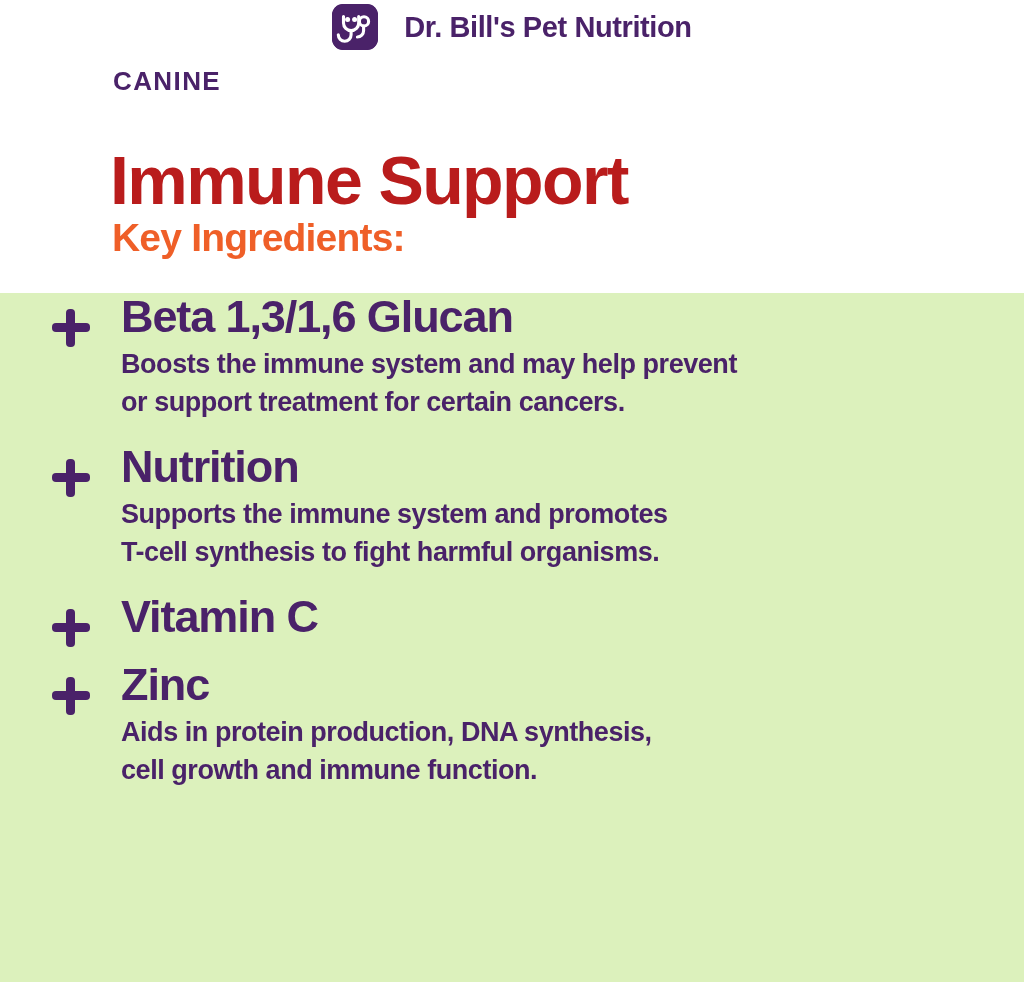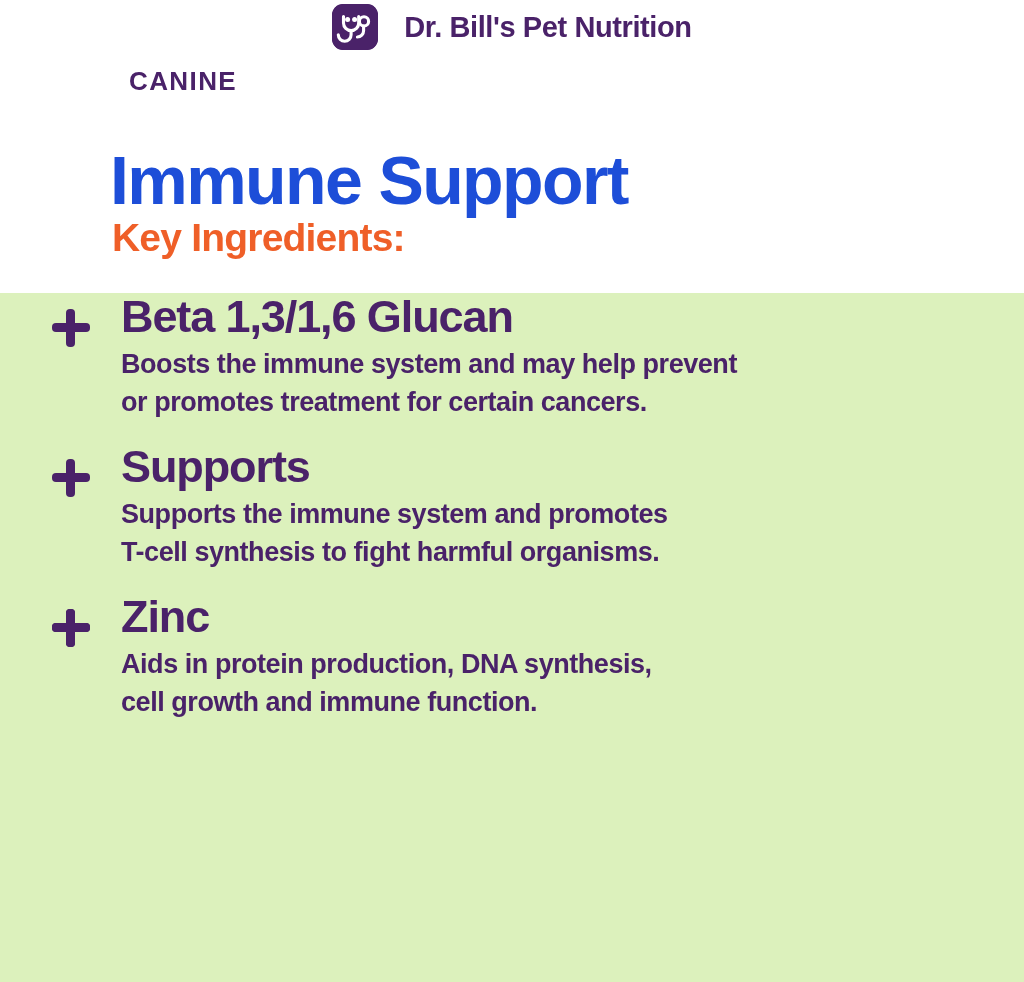--- a/index.html
+++ b/index.html
@@ -65,31 +65,30 @@
 
   .eyebrow {
     position: absolute;
     left: 113px;
     top: 68px;
     font-size: 26px;
     font-weight: bold;
     letter-spacing: 1.4px;
     color: #4a2269;
     line-height: 1;
-    margin-left: 16px;
   }
 
   .title {
     position: absolute;
     left: 110px;
     top: 100px;
     font-size: 68px;
     font-weight: bold;
     letter-spacing: -1.6px;
-    color: #1d4ed8;
+    color: #b91c1c;
     line-height: 1.0;
   }
 
   .subtitle {
     position: absolute;
     left: 112px;
     top: 186px;
     font-size: 39px;
     font-weight: bold;
     letter-spacing: -0.8px;
@@ -199,38 +198,39 @@
 
     <div class="ingredients">
 
       <div class="ingredient">
         <span class="bullet-plus">
           <span class="bar-h"></span>
             <span class="bar-v"></span>
         </span>
         <div class="ing-name">Beta 1,3/1,6 Glucan</div>
         <div class="ing-desc">Boosts the immune system and may help prevent
-or promotes treatment for certain cancers.</div>
-      </div>
-
-      <div class="ingredient">
-        <span class="bullet-plus">
-          <span class="bar-h"></span>
-            <span class="bar-v"></span>
-        </span>
-        <div class="ing-name">Supports</div>
+or support treatment for certain cancers.</div>
+      </div>
+
+      <div class="ingredient">
+        <span class="bullet-plus">
+          <span class="bar-h"></span>
+            <span class="bar-v"></span>
+        </span>
+        <div class="ing-name">Nutrition</div>
         <div class="ing-desc">Supports the immune system and promotes
 T-cell synthesis to fight harmful organisms.</div>
       </div>
 
       <div class="ingredient">
         <span class="bullet-plus">
           <span class="bar-h"></span>
             <span class="bar-v"></span>
         </span>
+        <div class="ing-name">Vitamin C</div>
       </div>
 
       <div class="ingredient">
         <span class="bullet-plus">
           <span class="bar-h"></span>
             <span class="bar-v"></span>
         </span>
         <div class="ing-name">Zinc</div>
         <div class="ing-desc">Aids in protein production, DNA synthesis,
 cell growth and immune function.</div>

